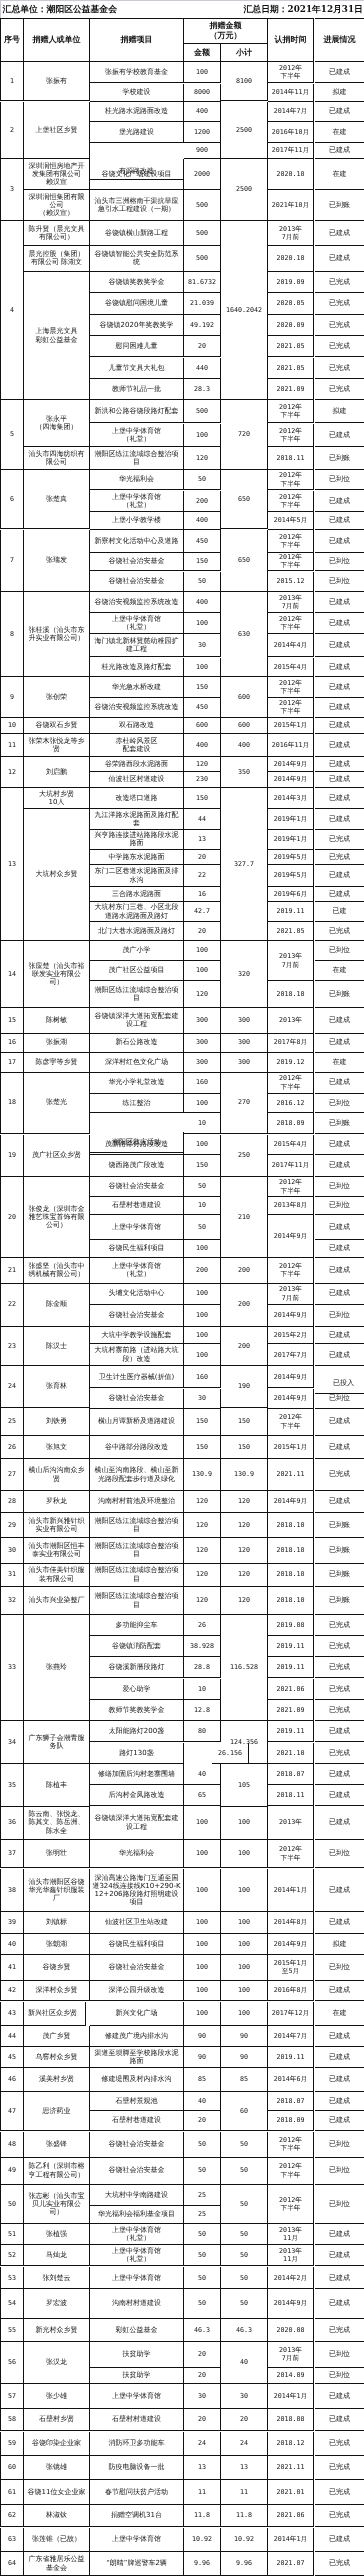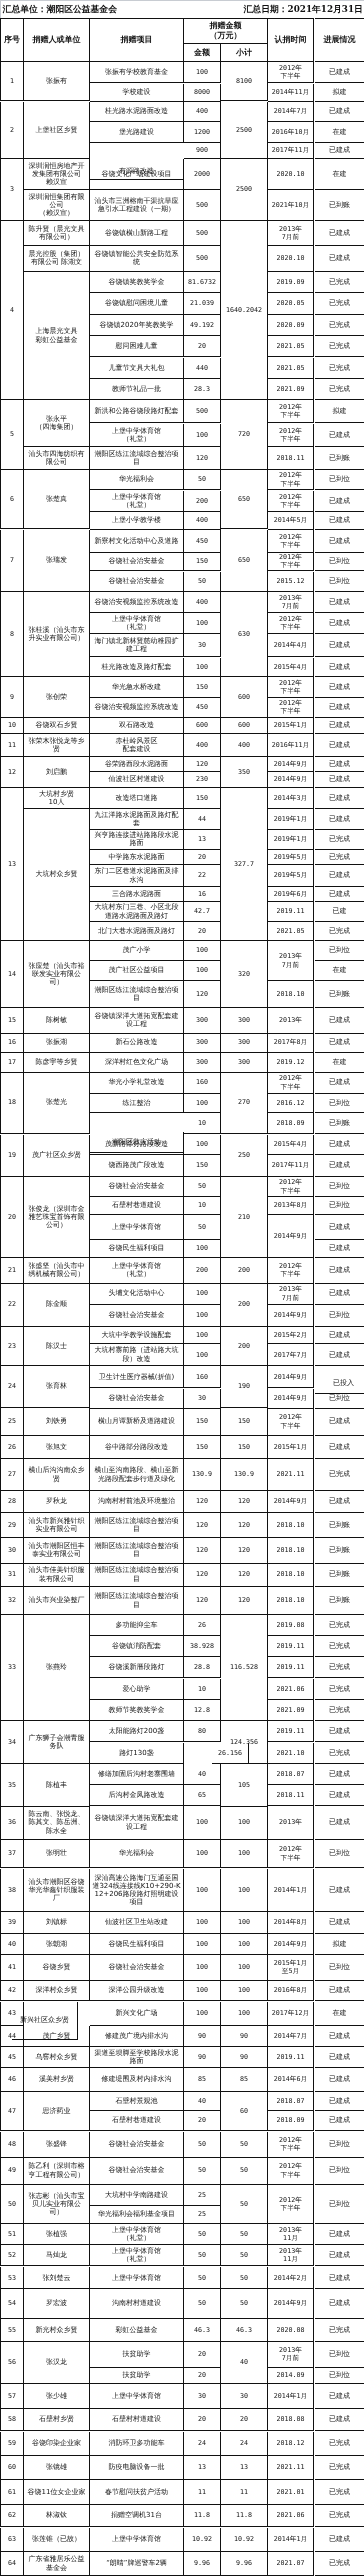--- a/index.html
+++ b/index.html
@@ -541,21 +541,21 @@
 至5月</div>
       <div class="cell" style="left: 315px; top: 1955px; width: 50px; height: 25.5px;">已到位</div>
       <div class="cell first-col num" style="left: 0px; top: 1980px; width: 24px; height: 21px;">42</div>
       <div class="cell" style="left: 24px; top: 1980px; width: 66px; height: 21px;">深洋村众乡贤</div>
       <div class="cell" style="left: 90px; top: 1980px; width: 94px; height: 21px;">深洋公园升级改造</div>
       <div class="cell num" style="left: 184px; top: 1980px; width: 37px; height: 21px;">100</div>
       <div class="cell num" style="left: 221px; top: 1980px; width: 47px; height: 21px;">100</div>
       <div class="cell num" style="left: 268px; top: 1980px; width: 46px; height: 21px;">2016年8月</div>
       <div class="cell" style="left: 315px; top: 1980px; width: 50px; height: 21px;">已建成</div>
       <div class="cell first-col num" style="left: 0px; top: 2002px; width: 24px; height: 24px;">43</div>
-      <div class="cell" style="left: 12px; top: 2002px; width: 66px; height: 38px;">新兴社区众乡贤</div>
+      <div class="cell" style="left: 20px; top: 2002px; width: 66px; height: 24px;">新兴社区众乡贤</div>
       <div class="cell" style="left: 90px; top: 2002px; width: 94px; height: 24px;">新兴文化广场</div>
       <div class="cell num" style="left: 184px; top: 2002px; width: 37px; height: 24px;">100</div>
       <div class="cell num" style="left: 221px; top: 2002px; width: 47px; height: 24px;">100</div>
       <div class="cell num" style="left: 268px; top: 2002px; width: 46px; height: 24px;">2017年12月</div>
       <div class="cell" style="left: 315px; top: 2002px; width: 50px; height: 24px;">在建</div>
       <div class="cell first-col num" style="left: 0px; top: 2026px; width: 24px; height: 21px;">44</div>
       <div class="cell" style="left: 24px; top: 2026px; width: 66px; height: 21px;">茂广乡贤</div>
       <div class="cell" style="left: 90px; top: 2026px; width: 94px; height: 21px;">修建茂广境内排水沟</div>
       <div class="cell num" style="left: 184px; top: 2026px; width: 37px; height: 21px;">90</div>
       <div class="cell num" style="left: 221px; top: 2026px; width: 47px; height: 21px;">90</div>

